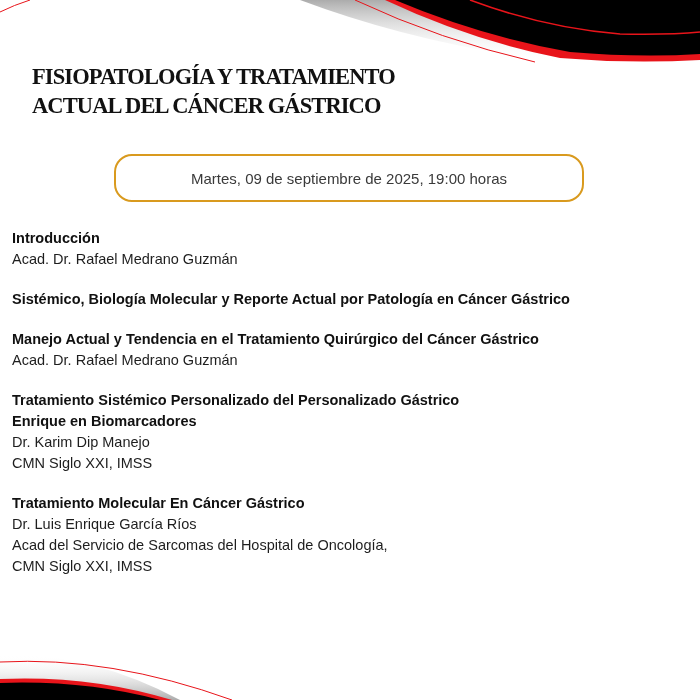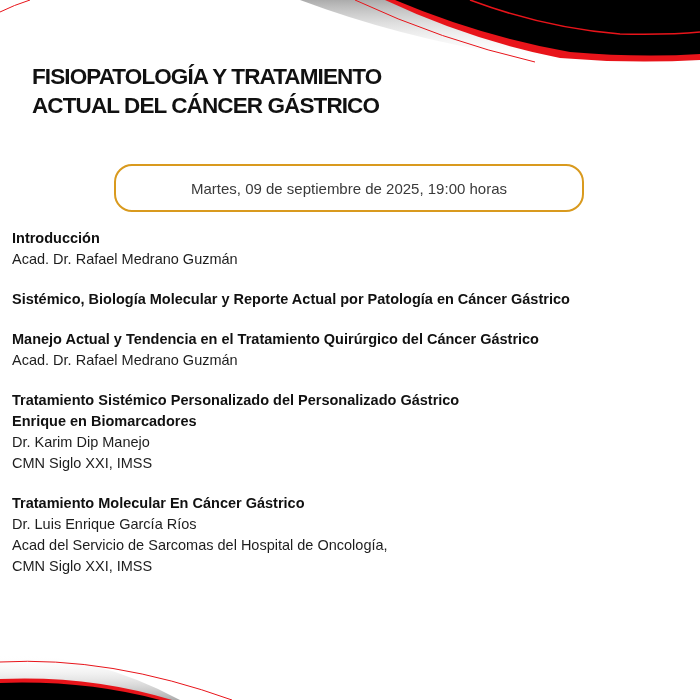--- a/index.html
+++ b/index.html
@@ -5,27 +5,27 @@
     html, body { margin: 0; padding: 0; }
     body {
       width: 700px; height: 700px; position: relative; overflow: hidden;
       background: #ffffff;
       font-family: "Liberation Sans", sans-serif;
       color: #1a1a1a;
     }
     .deco { position: absolute; left: 0; top: 0; width: 700px; height: 700px; pointer-events: none; }
     .title {
       position: absolute; left: 32px; top: 62px; margin: 0;
-      font-family: Liberation Sans, sans-serif; font-weight: bold;
+      font-family: Liberation Serif, serif; font-weight: bold;
       font-size: 22.5px; line-height: 29px; letter-spacing: -0.9px;
       color: #111111; text-transform: uppercase;
     }
     .title span { display: block; }
     .date-box {
-      position: absolute; left: 114px; top: 164px; width: 470px; height: 48px;
+      position: absolute; left: 114px; top: 154px; width: 470px; height: 48px;
       box-sizing: border-box; border: 2px solid #d99a1e; border-radius: 18px;
       display: flex; align-items: center; justify-content: center;
       font-size: 15px; color: #3a3a3a;
     }
     .program {
       position: absolute; left: 0; top: 228px; width: 700px;
       padding-left: 12px;
     }
     .session { margin-bottom: 19px; }
     .session .t { font-weight: bold; font-size: 14.5px; line-height: 21px; color: #111; }

